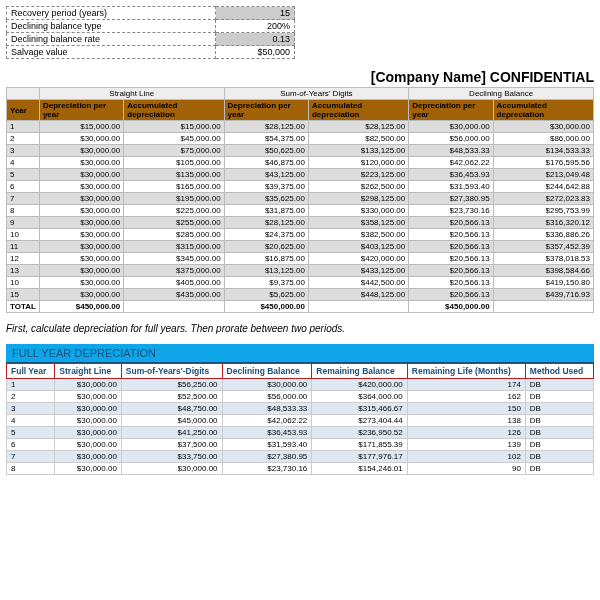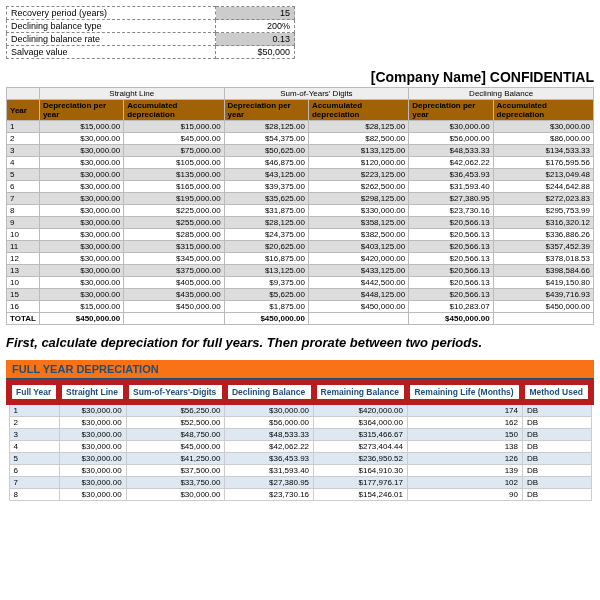--- a/index.html
+++ b/index.html
@@ -46,39 +46,38 @@
     background: #a16207;
     text-align: left;
     font-weight: bold;
   }
   table.main td.year { text-align: left; }
   table.main td.num { text-align: right; }
   .oddrow td { background: #ddd; }
   .totalrow td { font-weight: bold; }
   .note {
     font-style: italic;
-    font-size: 13px;
+    font-size: 10px;
     margin: 10px 0;
-    font-weight: bold;
   }
   .section-title {
-    background: #f97316;
+    background: #0ea5e9;
     color: #1f4e79;
-    font-weight: bold;
+    font-weight: normal;
     font-size: 11px;
     padding: 3px 6px;
     margin-bottom: 0;
     border-bottom: 1px solid #1f4e79;
   }
   table.full {
     border-collapse: collapse;
     width: 100%;
   }
   table.full th {
-    border: 6px solid #b91c1c;
+    border: 1px solid #b91c1c;
     background: #fff;
     color: #1f4e79;
     font-weight: bold;
     text-align: left;
     padding: 2px 4px;
     font-size: 8.5px;
   }
   table.full td {
     border: 1px solid #ccc;
     padding: 1px 4px;
@@ -259,29 +258,20 @@
         <td class="num">$419,150.80</td>
       </tr>
       <tr class="oddrow">
         <td class="year">15</td>
         <td class="num">$30,000.00</td>
         <td class="num">$435,000.00</td>
         <td class="num">$5,625.00</td>
         <td class="num">$448,125.00</td>
         <td class="num">$20,566.13</td>
         <td class="num">$439,716.93</td>
-      </tr>
-      <tr>
-        <td class="year">16</td>
-        <td class="num">$15,000.00</td>
-        <td class="num">$450,000.00</td>
-        <td class="num">$1,875.00</td>
-        <td class="num">$450,000.00</td>
-        <td class="num">$10,283.07</td>
-        <td class="num">$450,000.00</td>
       </tr>
       <tr class="totalrow">
         <td class="year">TOTAL</td>
         <td class="num">$450,000.00</td>
         <td></td>
         <td class="num">$450,000.00</td>
         <td></td>
         <td class="num">$450,000.00</td>
         <td></td>
       </tr>
@@ -348,21 +338,21 @@
         <td class="num">$36,453.93</td>
         <td class="num">$236,950.52</td>
         <td class="num">126</td>
         <td>DB</td>
       </tr>
       <tr>
         <td>6</td>
         <td class="num">$30,000.00</td>
         <td class="num">$37,500.00</td>
         <td class="num">$31,593.40</td>
-        <td class="num">$164,910.30</td>
+        <td class="num">$171,855.39</td>
         <td class="num">139</td>
         <td>DB</td>
       </tr>
       <tr class="oddrow">
         <td>7</td>
         <td class="num">$30,000.00</td>
         <td class="num">$33,750.00</td>
         <td class="num">$27,380.95</td>
         <td class="num">$177,976.17</td>
         <td class="num">102</td>

